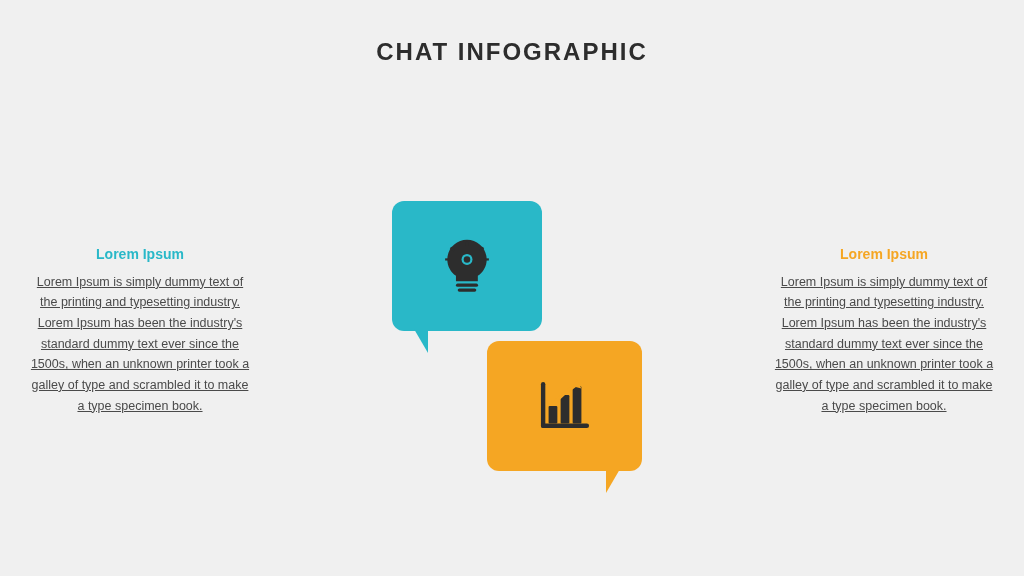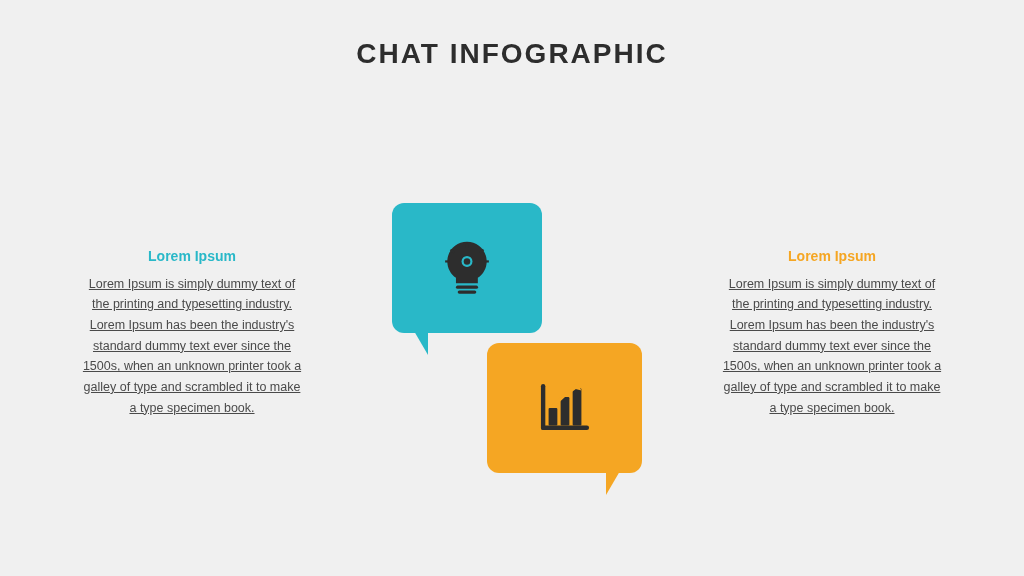--- a/index.html
+++ b/index.html
@@ -9,35 +9,35 @@
       height: 576px;
       background-color: #f0f0f0;
       font-family: 'Arial', sans-serif;
       overflow: hidden;
       display: flex;
       flex-direction: column;
       align-items: center;
     }
 
     .page-title {
-      font-size: 28px;
+      font-size: 24px;
       font-weight: 900;
       letter-spacing: 2px;
       color: #2d2d2d;
       text-align: center;
       margin-top: 38px;
       margin-bottom: 20px;
       text-transform: uppercase;
     }
 
     .main-content {
       display: flex;
       flex-direction: row;
       align-items: center;
-      justify-content: center;
+      justify-content: space-between;
       width: 100%;
       flex: 1;
       padding: 0 30px;
     }
 
     .text-block {
       width: 220px;
       text-align: center;
       flex-shrink: 0;
     }

